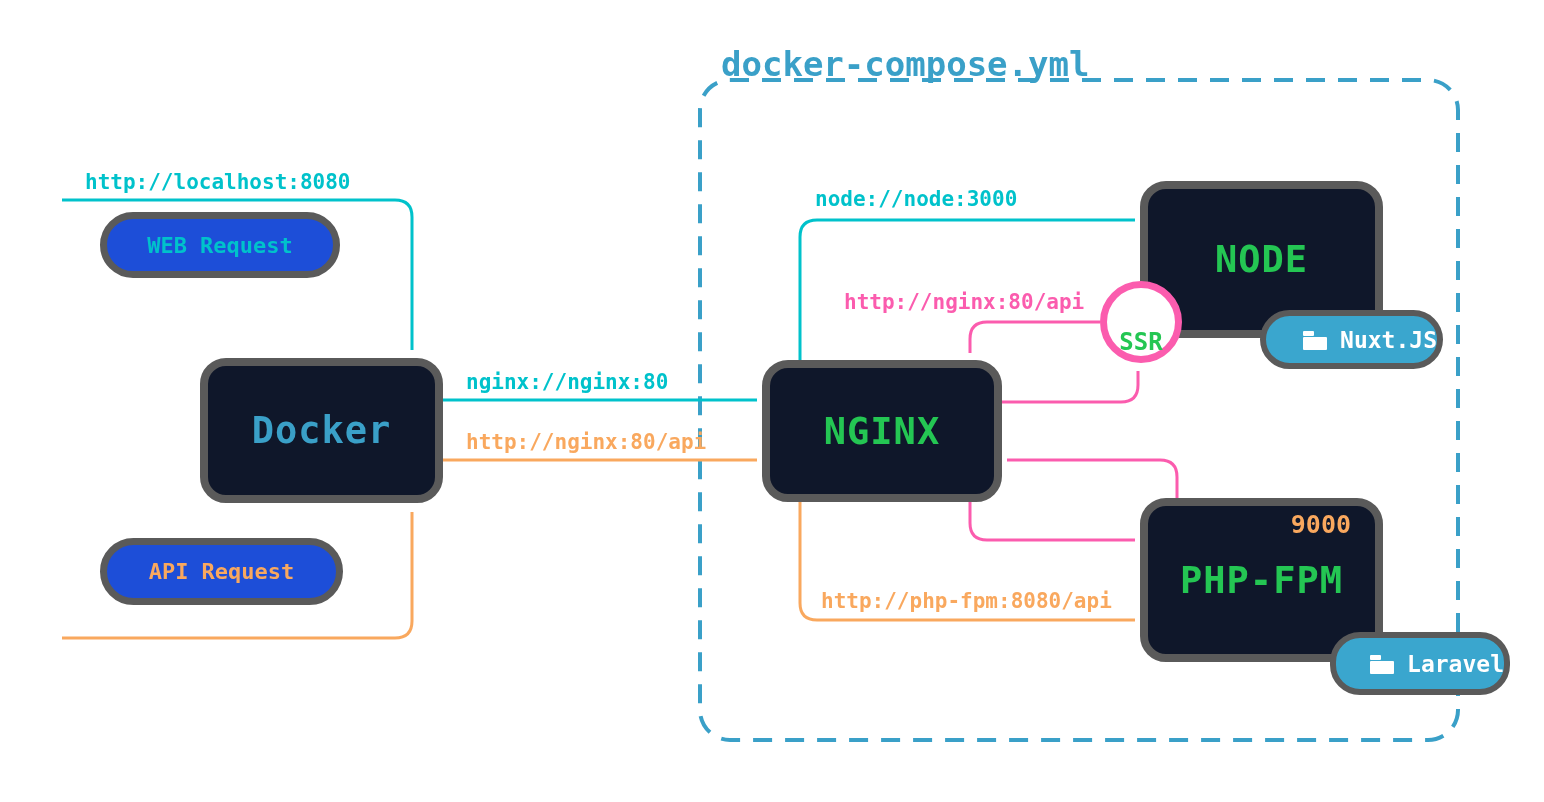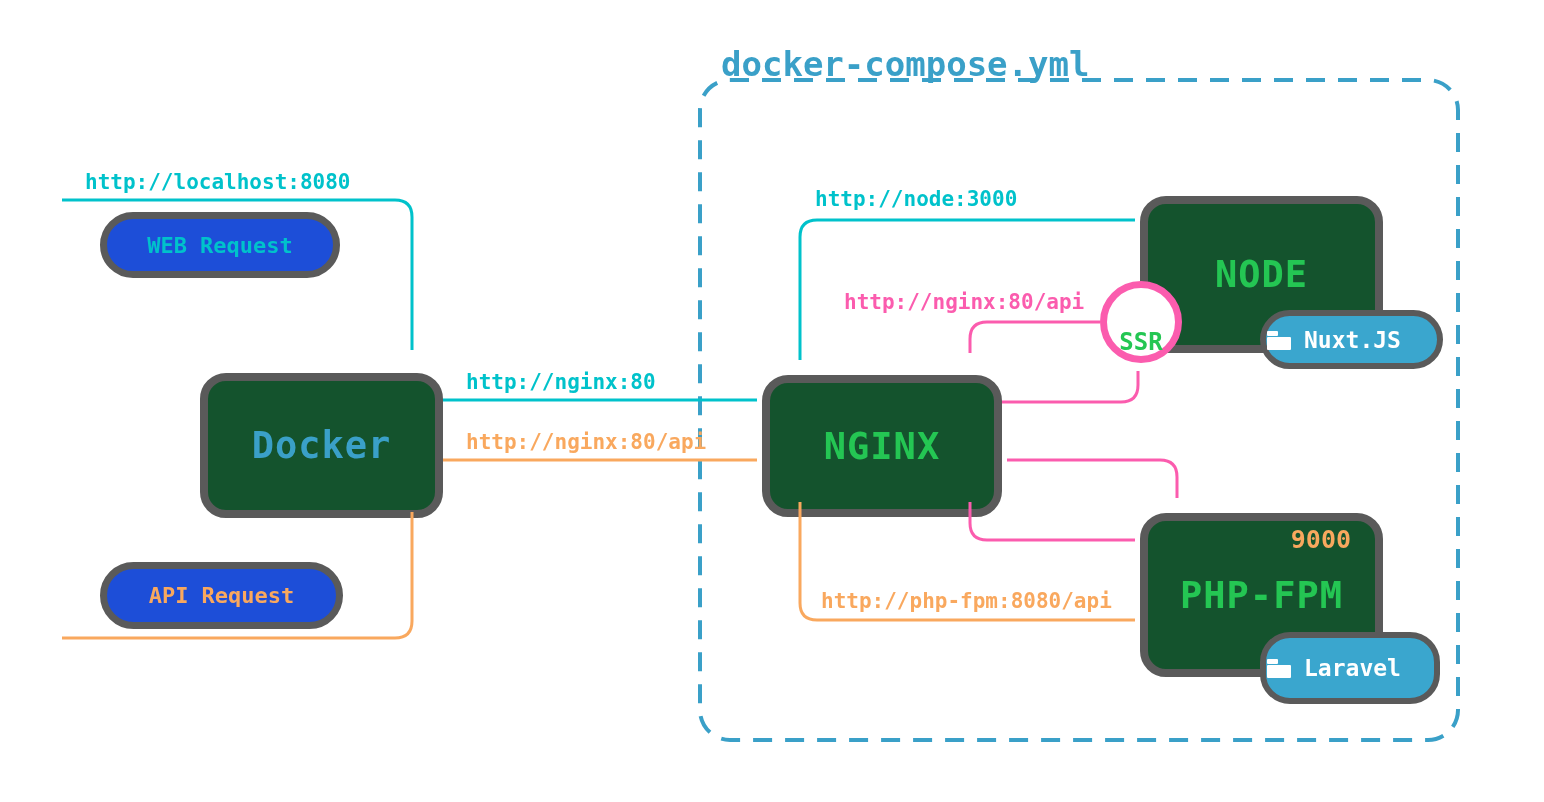--- a/index.html
+++ b/index.html
@@ -8,27 +8,27 @@
   }
   *{margin:0;padding:0;box-sizing:border-box;}
   html,body{background:#fff;}
   body{font-family:"DejaVu Sans Mono","Liberation Mono",monospace;font-weight:bold;}
   .canvas{position:relative;width:1544px;height:802px;background:#fff;overflow:hidden;}
   svg.edges{position:absolute;left:0;top:0;width:1544px;height:802px;z-index:3;pointer-events:none;}
   svg.edges path{fill:none;stroke-width:3;}
   .e-teal{stroke:var(--c-teal);} .e-orange{stroke:var(--c-orange);} .e-pink{stroke:var(--c-pink);}
   .f-teal{fill:var(--c-teal);} .f-orange{fill:var(--c-orange);} .f-pink{fill:var(--c-pink);}
   .dashed-rect{stroke:var(--c-blue);stroke-width:4;stroke-dasharray:19 13;fill:none;}
-  .box{position:absolute;background:#14532d;border:8px solid var(--c-gray);border-radius:26px;
-       display:flex;align-items:center;justify-content:center;z-index:2;margin-top:15px;}
+  .box{position:absolute;background:#0f172a;border:8px solid var(--c-gray);border-radius:26px;
+       display:flex;align-items:center;justify-content:center;z-index:2;}
   .box .bigname{font-size:37px;letter-spacing:1px;}
   .pill{position:absolute;background:#1d4ed8;border:7px solid var(--c-gray);border-radius:36px;
         display:flex;align-items:center;justify-content:center;font-size:22px;z-index:2;}
   .badge{position:absolute;background:var(--c-badge);border:6px solid var(--c-gray);border-radius:30px;
-         display:flex;align-items:center;justify-content:flex-start;gap:12px;color:#fff;font-size:23px;z-index:4;}
+         display:flex;align-items:center;justify-content:flex-end;gap:12px;color:#fff;font-size:23px;z-index:4;}
   .badge svg{display:block;}
   .circle{position:absolute;width:82px;height:82px;border-radius:50%;background:#fff;
           border:7px solid var(--c-pink);display:flex;align-items:flex-end;justify-content:center;
           color:var(--c-green);font-size:24px;z-index:5;}
   .lbl{position:absolute;font-size:21px;white-space:nowrap;z-index:6;}
   .t-teal{color:var(--c-teal);} .t-blue{color:var(--c-blue);} .t-green{color:var(--c-green);}
   .t-orange{color:var(--c-orange);} .t-pink{color:var(--c-pink);}
   .title{position:absolute;left:721px;top:44px;font-size:34px;color:var(--c-blue);z-index:6;}
   .port{position:absolute;right:24px;top:4px;font-size:25px;color:var(--c-orange);}
 </style>
@@ -65,21 +65,21 @@
     <path class="e-pink" d="M1177,498 V477 Q1177,460 1160,460 H1007" marker-end="url(#ah-pink)"></path>
     <path class="e-pink" d="M970,502 V523 Q970,540 987,540 H1135" marker-end="url(#ah-pink)"></path>
   </svg>
 
   <div class="title">docker-compose.yml</div>
 
   <div class="pill" style="left:100px;top:212px;width:240px;height:66px;">
     <span class="t-teal">WEB Request</span>
   </div>
 
-  <div class="pill" style="left:100px;top:562px;width:243px;height:67px;">
+  <div class="pill" style="left:100px;top:538px;width:243px;height:67px;">
     <span class="t-orange">API Request</span>
   </div>
 
   <div class="box" style="left:200px;top:358px;width:243px;height:145px;">
     <span class="bigname t-blue">Docker</span>
   </div>
 
   <div class="box" style="left:762px;top:360px;width:240px;height:142px;">
     <span class="bigname t-green">NGINX</span>
   </div>
@@ -96,40 +96,40 @@
   <div class="badge" style="left:1260px;top:310px;width:183px;height:59px;">
     <span>
       <svg width="26" height="22" viewBox="0 0 26 22">
         <rect x="1" y="2" width="11" height="5" rx="1" fill="#fff"></rect>
         <rect x="1" y="8" width="24" height="13" rx="1" fill="#fff"></rect>
       </svg>
     </span>
     <span>Nuxt.JS</span>
   </div>
 
-  <div class="badge" style="left:1260px;top:632px;width:180px;height:72px;">
+  <div class="badge" style="left:1330px;top:632px;width:180px;height:63px;">
     <span>
       <svg width="26" height="22" viewBox="0 0 26 22">
         <rect x="1" y="2" width="11" height="5" rx="1" fill="#fff"></rect>
         <rect x="1" y="8" width="24" height="13" rx="1" fill="#fff"></rect>
       </svg>
     </span>
     <span>Laravel</span>
   </div>
 
   <div class="circle" style="left:1100px;top:281px;">
     <span>SSR</span>
   </div>
 
   <div class="lbl t-teal" style="left:85px;top:170px;">http://localhost:8080</div>
 
 
-  <div class="lbl t-teal" style="left:466px;top:370px;">http://nginx:80</div>
+  <div class="lbl t-teal" style="left:466px;top:370px;">nginx://nginx:80</div>
 
   <div class="lbl t-orange" style="left:466px;top:430px;">http://nginx:80/api</div>
 
-  <div class="lbl t-teal" style="left:815px;top:187px;">http://node:3000</div>
+  <div class="lbl t-teal" style="left:815px;top:187px;">node://node:3000</div>
 
   <div class="lbl t-pink" style="left:844px;top:290px;">http://nginx:80/api</div>
 
   <div class="lbl t-orange" style="left:821px;top:589px;">http://php-fpm:8080/api</div>
 
 </div>
 
 </body></html>

